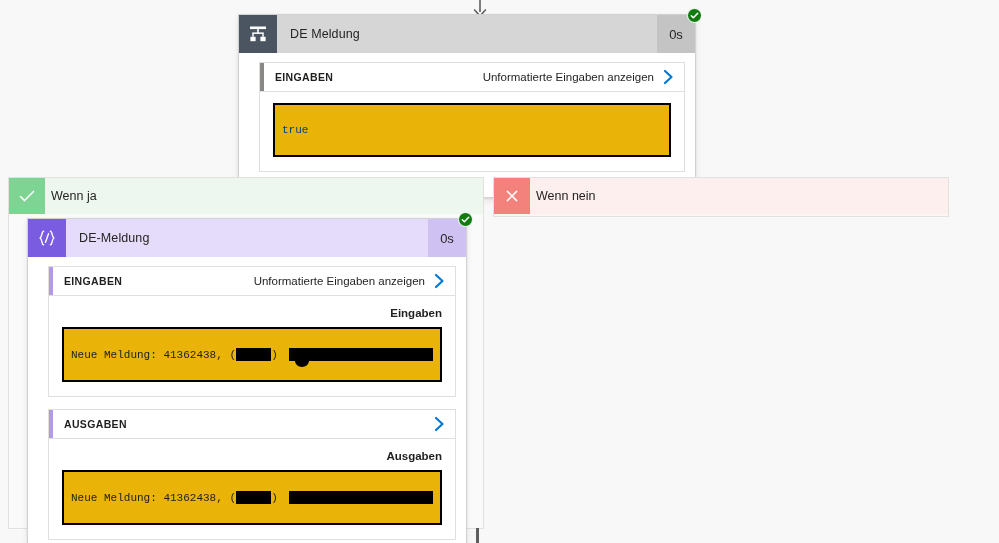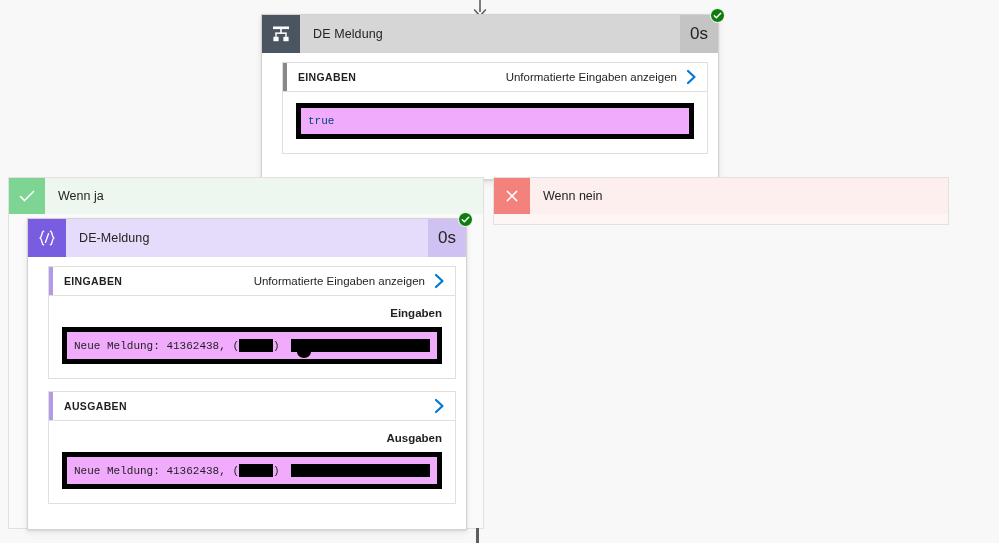--- a/index.html
+++ b/index.html
@@ -45,37 +45,37 @@
     flex: 1 1 auto;
     display: flex; align-items: center;
     padding-left: 13px;
     font-size: 12.5px;
     color: #252423;
     letter-spacing: 0.1px;
   }
   .card-duration {
     width: 38px; min-width: 38px;
     display: flex; align-items: center; justify-content: center;
-    font-size: 17px;
+    font-size: 13px;
     color: #252423;
   }
   .status-badge {
     position: absolute;
     right: -7px; top: -7px;
     width: 15px; height: 15px;
     border-radius: 50%;
     background: #107c10;
     border: 1.5px solid #ffffff;
     display: flex; align-items: center; justify-content: center;
   }
   .status-badge svg { display:block; }
 
   
   #condition-card {
-    left: 261px; top: 14px; width: 458px;
+    left: 238px; top: 14px; width: 458px;
   }
   #condition-card .card-header { background: #d6d6d6; }
   #condition-card .card-icon { background: #4a5561; }
   #condition-card .card-duration { background: #c4c4c4; }
   .card-body { padding: 9px 10px 13px 20px; background:#fff;text-align:right; }
 
   
   .io-panel {
     border: 1px solid #e1dfdd;
     background: #ffffff;
@@ -113,24 +113,24 @@
     cursor: pointer;
   }
   .io-content { padding: 11px 13px 14px 13px; }
   .io-content-label {
     font-weight: bold;
     font-size: 11.5px;
     color: #201f1e;
     margin-bottom: 8px;
   }
   .io-value {
-    border: 5px solid #000000;
-    background: #f0abfc;
+    border: 2px solid #000000;
+    background: #eab308;
     min-height: 21px;
-    padding: 7px 7px;
+    padding: 19px 7px;
     font-family: "Liberation Mono", monospace;
     font-size: 11px;
     color: #004578;
     display: flex; align-items: center;
     overflow: hidden;
     white-space: nowrap;
   }
   .io-value.mono-dark { color: #201f1e; }
   .redact {
     display: inline-block;
@@ -149,37 +149,37 @@
     border-bottom-left-radius: 7px 6px;
     border-bottom-right-radius: 7px 6px;
   }
 
   
   .branch {
     position: absolute;
     border: 1px solid #e3e1df;
   }
   #branch-yes { left: 8px; top: 177px; width: 476px; height: 352px; background: #fafafa; }
-  #branch-no  { left: 493px; top: 177px; width: 456px; height: 48px; background: #fdf6f5; }
+  #branch-no  { left: 493px; top: 177px; width: 456px; height: 40px; background: #fdf6f5; }
 
   .branch-header {
     display: flex; align-items: stretch;
     height: 36px;
   }
   #branch-yes .branch-header { background: #eef7ef; }
   #branch-no  .branch-header { background: #fcefee; }
   .branch-icon {
     width: 36px; min-width: 36px;
     display: flex; align-items: center; justify-content: center;
   }
   .branch-icon-yes { background: #7ed492; }
   .branch-icon-no  { background: #f2827b; }
   .branch-title {
     display: flex; align-items: center;
-    padding-left: 13px;
+    padding-left: 6px;
     font-size: 12.5px;
     color: #252423;
   }
 
   
   #compose-card {
     left: 18px; top: 40px; width: 440px;
   }
   #compose-card .card-header { background: #e4dcfa; }
   #compose-card .card-icon { background: #7a5ce0; }

